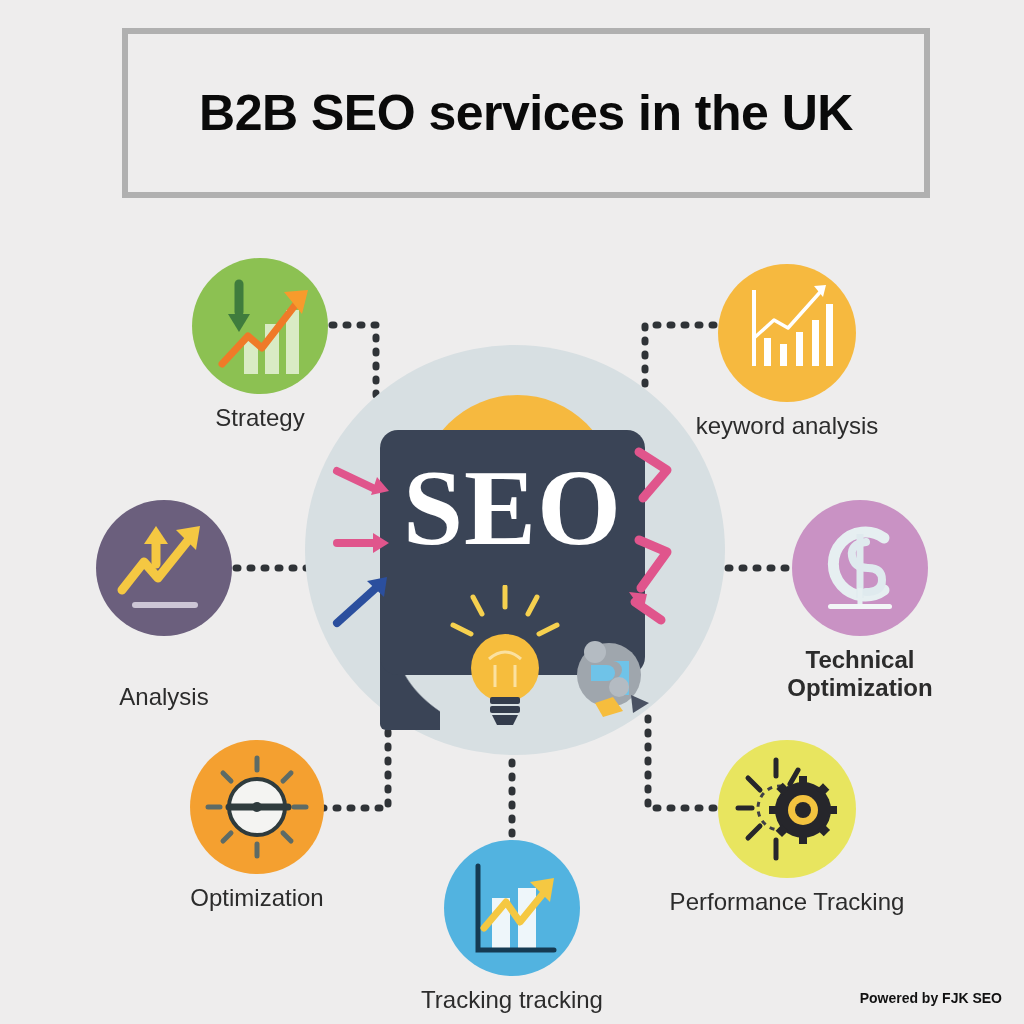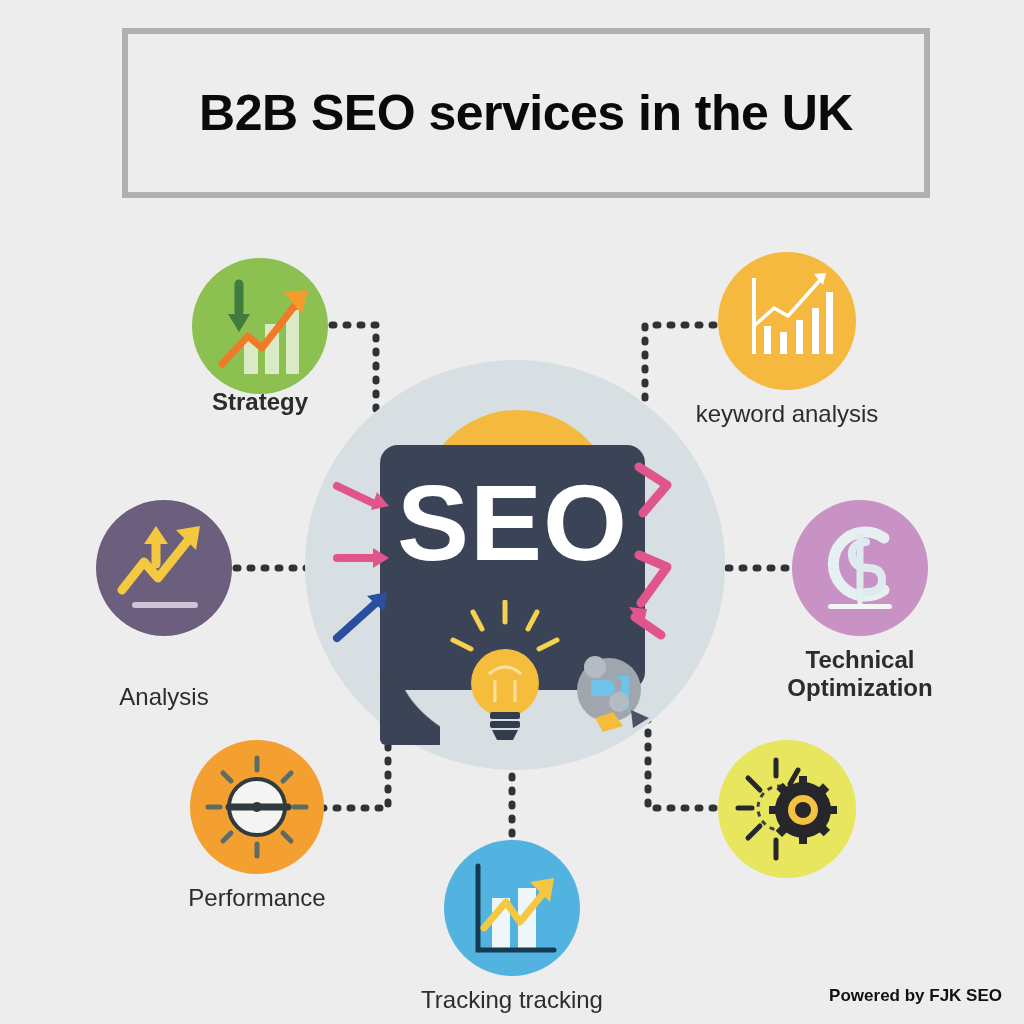--- a/index.html
+++ b/index.html
@@ -47,21 +47,21 @@
     transform: translateX(-50%);
     white-space: nowrap;
     text-align: center;
     color: #2c2c2c;
     font-size: 24px;
     line-height: 1.18;
   }
   .node-label.two-line { white-space: normal; width: 200px; }
 
   
-  #center-group { position: absolute; left: 305px; top: 360px; width: 420px; height: 410px; }
+  #center-group { position: absolute; left: 305px; top: 345px; width: 420px; height: 410px; font-family: Liberation Serif, serif; }
   .center-bg-circle {
     position: absolute; left: 0; top: 0;
     width: 420px; height: 410px;
     border-radius: 50%;
     background: #d7dfe2;
   }
   .center-sun {
     position: absolute; left: 115px; top: 50px;
     width: 195px; height: 195px;
     border-radius: 50%;
@@ -89,21 +89,21 @@
     position: absolute; left: 75px; top: 95px;
     width: 265px; height: 135px;
     display: flex; align-items: center; justify-content: center;
     color: #ffffff;
     font-size: 108px;
     font-weight: bold;
     letter-spacing: 1px;
   }
   .watermark {
     position: absolute; right: 22px; bottom: 18px;
-    font-size: 17px; font-weight: bold; color: #111;
+    font-size: 14px; font-weight: bold; color: #111;
   }
 </style>
 </head>
 <body>
 
 <div class="title-box">
   <div class="title-text">B2B SEO services in the UK</div>
 </div>
 
 <div class="diagram">
@@ -196,24 +196,24 @@
           <rect x="94" y="52" width="13" height="64"></rect>
         </g>
         <g stroke="#3f7c3d" stroke-width="9" fill="none" stroke-linecap="round">
           <line x1="47" y1="26" x2="47" y2="54"></line>
         </g>
         <path d="M36 56 l11 18 l11 -18 z" fill="#3f7c3d"></path>
         <polyline points="30,106 56,78 70,90 104,46" fill="none" stroke="#ef7a28" stroke-width="7" stroke-linecap="round" stroke-linejoin="round"></polyline>
         <path d="M92 34 l24 -2 l-6 24 z" fill="#f79b2c"></path>
       </svg>
     </div>
-    <div class="node-label" style="top:130px;font-weight:bold;">Strategy</div>
-  </div>
-
-  <div class="node" style="left:718px; top:252px;">
+    <div class="node-label" style="top:146px;">Strategy</div>
+  </div>
+
+  <div class="node" style="left:718px; top:264px;">
     <div class="node-circle" style="width:138px;height:138px;background:#f6b93f;">
       <svg viewBox="0 0 138 138" style="width:138px;height:138px">
         <g fill="#ffffff">
           <rect x="34" y="26" width="4" height="76"></rect>
           <rect x="46" y="74" width="7" height="28"></rect>
           <rect x="62" y="80" width="7" height="22"></rect>
           <rect x="78" y="68" width="7" height="34"></rect>
           <rect x="94" y="56" width="7" height="46"></rect>
           <rect x="108" y="40" width="7" height="62"></rect>
         </g>
@@ -263,21 +263,21 @@
           <line x1="33" y1="33" x2="41" y2="41"></line>
           <line x1="93" y1="93" x2="101" y2="101"></line>
           <line x1="33" y1="101" x2="41" y2="93"></line>
           <line x1="93" y1="41" x2="101" y2="33"></line>
         </g>
         <circle cx="67" cy="67" r="28" fill="#f4f4f2" stroke="#2f3b3d" stroke-width="4"></circle>
         <line x1="39" y1="67" x2="98" y2="67" stroke="#2f3b3d" stroke-width="7" stroke-linecap="round"></line>
         <circle cx="67" cy="67" r="5" fill="#2f3b3d"></circle>
       </svg>
     </div>
-    <div class="node-label" style="top:144px;">Performance</div>
+    <div class="node-label" style="top:144px;">Optimization</div>
   </div>
 
   <div class="node" style="left:444px; top:840px;">
     <div class="node-circle" style="width:136px;height:136px;background:#52b3e0;">
       <svg viewBox="0 0 136 136" style="width:136px;height:136px">
         <g fill="#eef6fa">
           <rect x="48" y="58" width="18" height="52"></rect>
           <rect x="74" y="48" width="18" height="62"></rect>
         </g>
         <g stroke="#153a52" stroke-width="5" stroke-linecap="round" fill="none">
@@ -310,17 +310,18 @@
           <rect x="109" y="66" width="10" height="8"></rect>
           <rect x="60" y="45" width="9" height="9" transform="rotate(-45 64 49)"></rect>
           <rect x="101" y="86" width="9" height="9" transform="rotate(-45 105 90)"></rect>
           <rect x="60" y="86" width="9" height="9" transform="rotate(45 64 90)"></rect>
           <rect x="101" y="45" width="9" height="9" transform="rotate(45 105 49)"></rect>
         </g>
         <circle cx="85" cy="70" r="15" fill="#f3c33f"></circle>
         <circle cx="85" cy="70" r="8" fill="#26262b"></circle>
       </svg>
     </div>
+    <div class="node-label" style="top:148px;">Performance Tracking</div>
   </div>
 
 </div>
 
 <div class="watermark">Powered by FJK SEO</div>
 
 </body></html>

